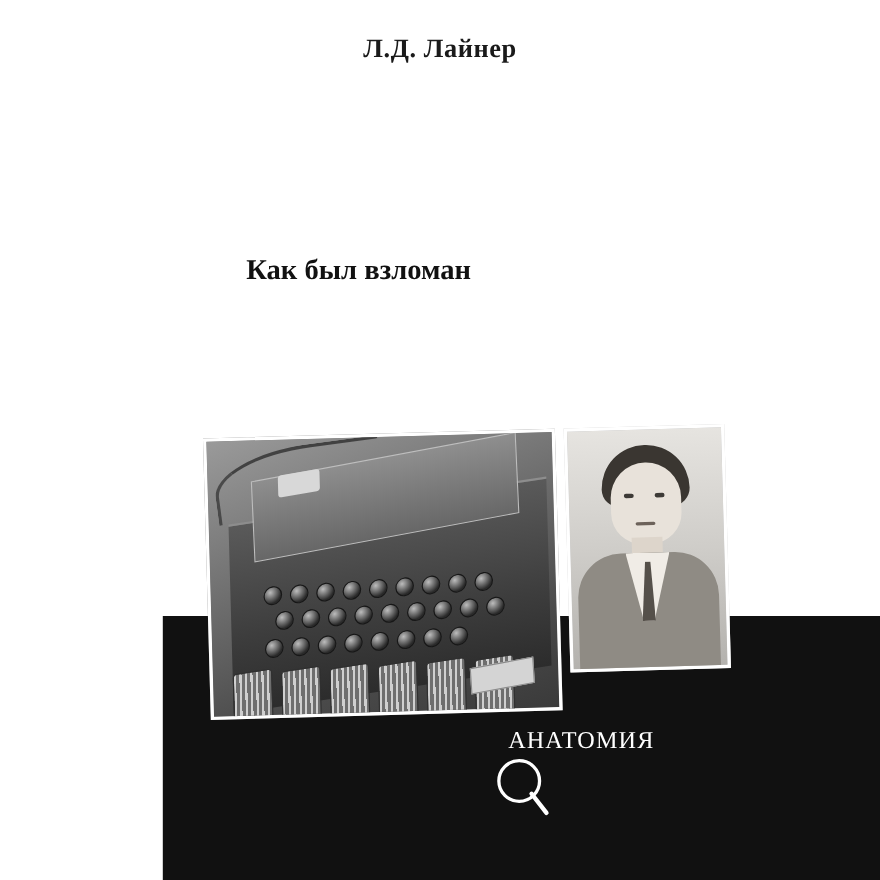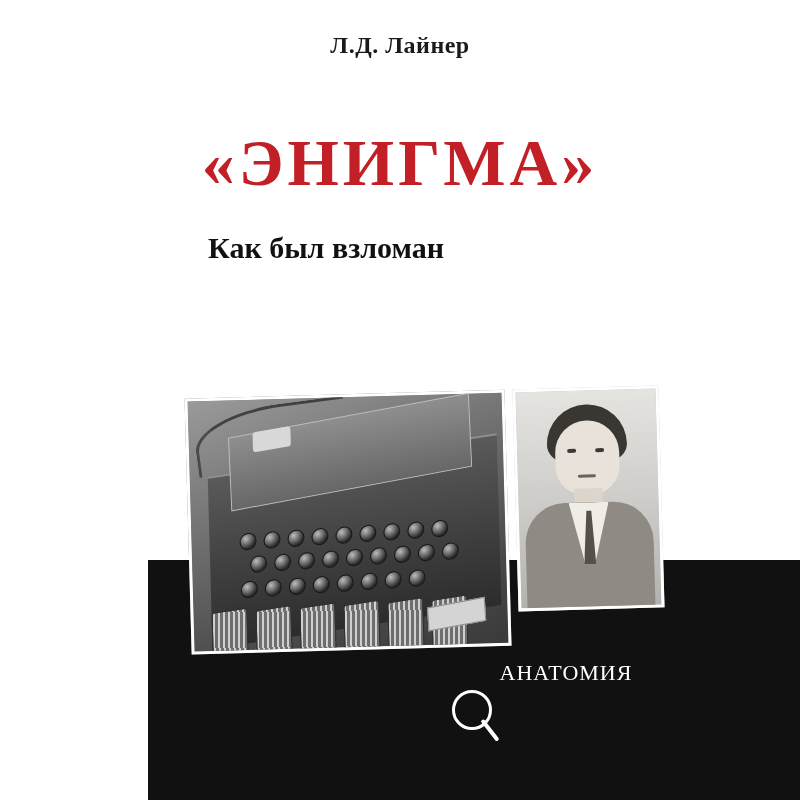--- a/index.html
+++ b/index.html
@@ -63,21 +63,21 @@
     line-height: 1;
     font-family: "Liberation Serif", serif;
   }
   
   .subtitle {
     position: absolute;
     left: 0;
     top: 228px;
     width: 652px;
     text-align: center;
-    font-size: 30px;
+    font-size: 26px;
     font-weight: bold;
     color: #111111;
     line-height: 1.35;
   }
   
   .photo-block {
     position: absolute;
     left: 188px;
     top: 392px;
     width: 474px;
@@ -286,21 +286,21 @@
     color: #ffffff;
     font-family: "Liberation Serif", serif;
     line-height: 1.15;
   }
   .series .line1,
   .series .line2 {
     font-size: 22px;
     letter-spacing: 1px;
     text-transform: uppercase;
   }
-  .series .line1 { padding-left: 22px; text-align: center; }
+  .series .line1 { padding-left: 22px; }
   .series .line2 { padding-left: 22px; }
   .magnifier {
     position: absolute;
     left: 452px;
     top: 690px;
     width: 62px;
     height: 62px;
   }
   .magnifier .lens {
     position: absolute;
@@ -327,21 +327,20 @@
 </head>
 <body>
 
 <div class="cover">
 
   <div class="top-white"></div>
   <div class="black-block"></div>
 
   <div class="author">Л.Д. Лайнер</div>
 
-  <div class="title">«ЭНИГМА»</div>
 
   <div class="subtitle">
     <div>Как был взломан</div>
   </div>
 
   <div class="photo-block">
 
     <div class="photo-enigma">
       <div class="en-bg"></div>
       <div class="en-cables"></div>

